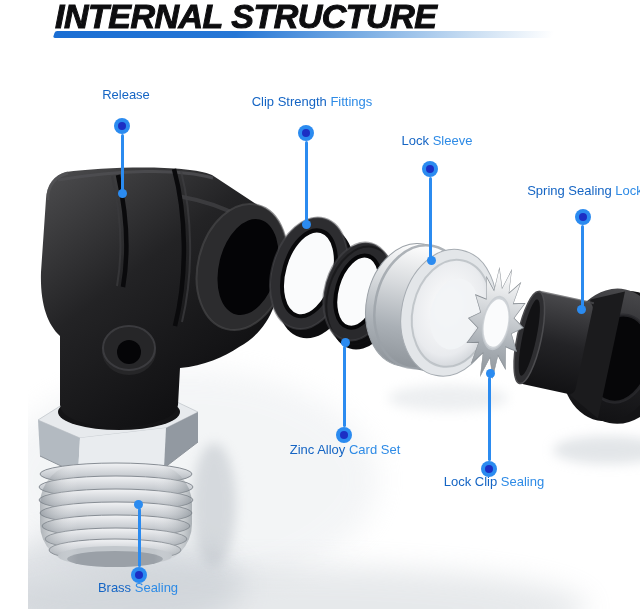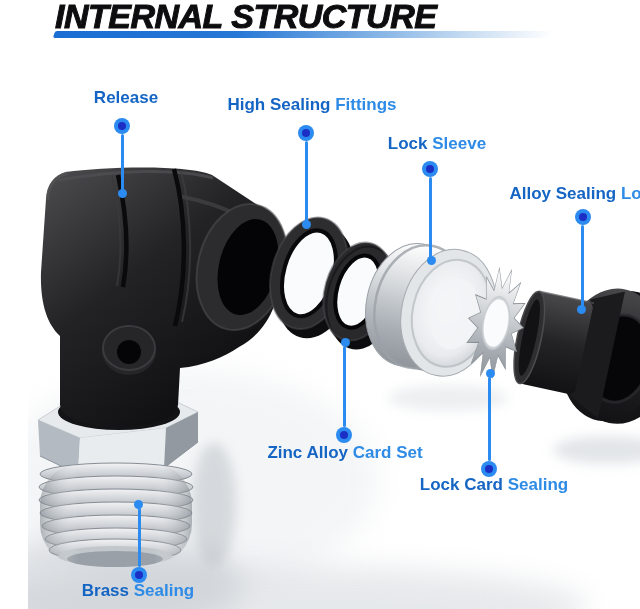--- a/index.html
+++ b/index.html
@@ -19,21 +19,21 @@
     position:absolute;left:26px;top:31px;width:520px;height:7px;z-index:4;
     transform:skewX(-18deg);border-radius:2px;
     background:linear-gradient(90deg,
       var(--underline-blue,#1a6ed3) 0%, #2677d6 35%, #7dafe4 60%,
       #c8ddf2 80%, rgba(255,255,255,0) 96%);
   }
 
   
   .callout-label{
     position:absolute;transform:translateX(-50%);white-space:nowrap;
-    font-size:17px;font-weight:700;line-height:1.15;z-index:6;
+    font-size:13px;font-weight:400;line-height:1.15;z-index:6;
   }
   .lp{color:var(--label-primary,#1565c4);}
   .ls{color:var(--label-secondary,#2e8be6);}
   .marker{
     position:absolute;width:16px;height:16px;border-radius:50%;
     background:var(--accent-blue,#2b8bf0);
     display:flex;align-items:center;justify-content:center;z-index:6;
   }
   .marker-dot{width:8px;height:8px;border-radius:50%;background:var(--accent-navy,#1c2fc4);}
   .cline{position:absolute;width:3px;border-radius:2px;background:var(--accent-blue,#2b8bf0);z-index:5;}
@@ -224,57 +224,57 @@
   <div class="callout-label lb-release">
     <span class="lp">Release</span><span class="ls"></span>
   </div>
   <div class="marker mk-release">
       <div class="marker-dot"></div>
     </div>
   <div class="cline ln-release"></div>
   <div class="enddot dt-release"></div>
 
   <div class="callout-label lb-hsp">
-    <span class="lp">High Sealing</span><span class="ls"> Fittings</span>
+    <span class="lp">Clip Strength</span><span class="ls"> Fittings</span>
   </div>
   <div class="marker mk-hsp">
       <div class="marker-dot"></div>
     </div>
   <div class="cline ln-hsp"></div>
   <div class="enddot dt-hsp"></div>
 
   <div class="callout-label lb-sleeve">
     <span class="lp">Lock</span><span class="ls"> Sleeve</span>
   </div>
   <div class="marker mk-sleeve">
       <div class="marker-dot"></div>
     </div>
   <div class="cline ln-sleeve"></div>
   <div class="enddot dt-sleeve"></div>
 
   <div class="callout-label lb-csr">
-    <span class="lp">Alloy Sealing</span><span class="ls"> Lock</span>
+    <span class="lp">Spring Sealing</span><span class="ls"> Lock</span>
   </div>
   <div class="marker mk-csr">
       <div class="marker-dot"></div>
     </div>
   <div class="cline ln-csr"></div>
   <div class="enddot dt-csr"></div>
 
   <div class="callout-label lb-zacs">
     <span class="lp">Zinc Alloy</span><span class="ls"> Card Set</span>
   </div>
   <div class="marker mk-zacs">
       <div class="marker-dot"></div>
     </div>
   <div class="cline ln-zacs"></div>
   <div class="enddot dt-zacs"></div>
 
   <div class="callout-label lb-lcs">
-    <span class="lp">Lock Card</span><span class="ls"> Sealing</span>
+    <span class="lp">Lock Clip</span><span class="ls"> Sealing</span>
   </div>
   <div class="marker mk-lcs">
       <div class="marker-dot"></div>
     </div>
   <div class="cline ln-lcs"></div>
   <div class="enddot dt-lcs"></div>
 
   <div class="callout-label lb-brass">
     <span class="lp">Brass</span><span class="ls"> Sealing</span>
   </div>

